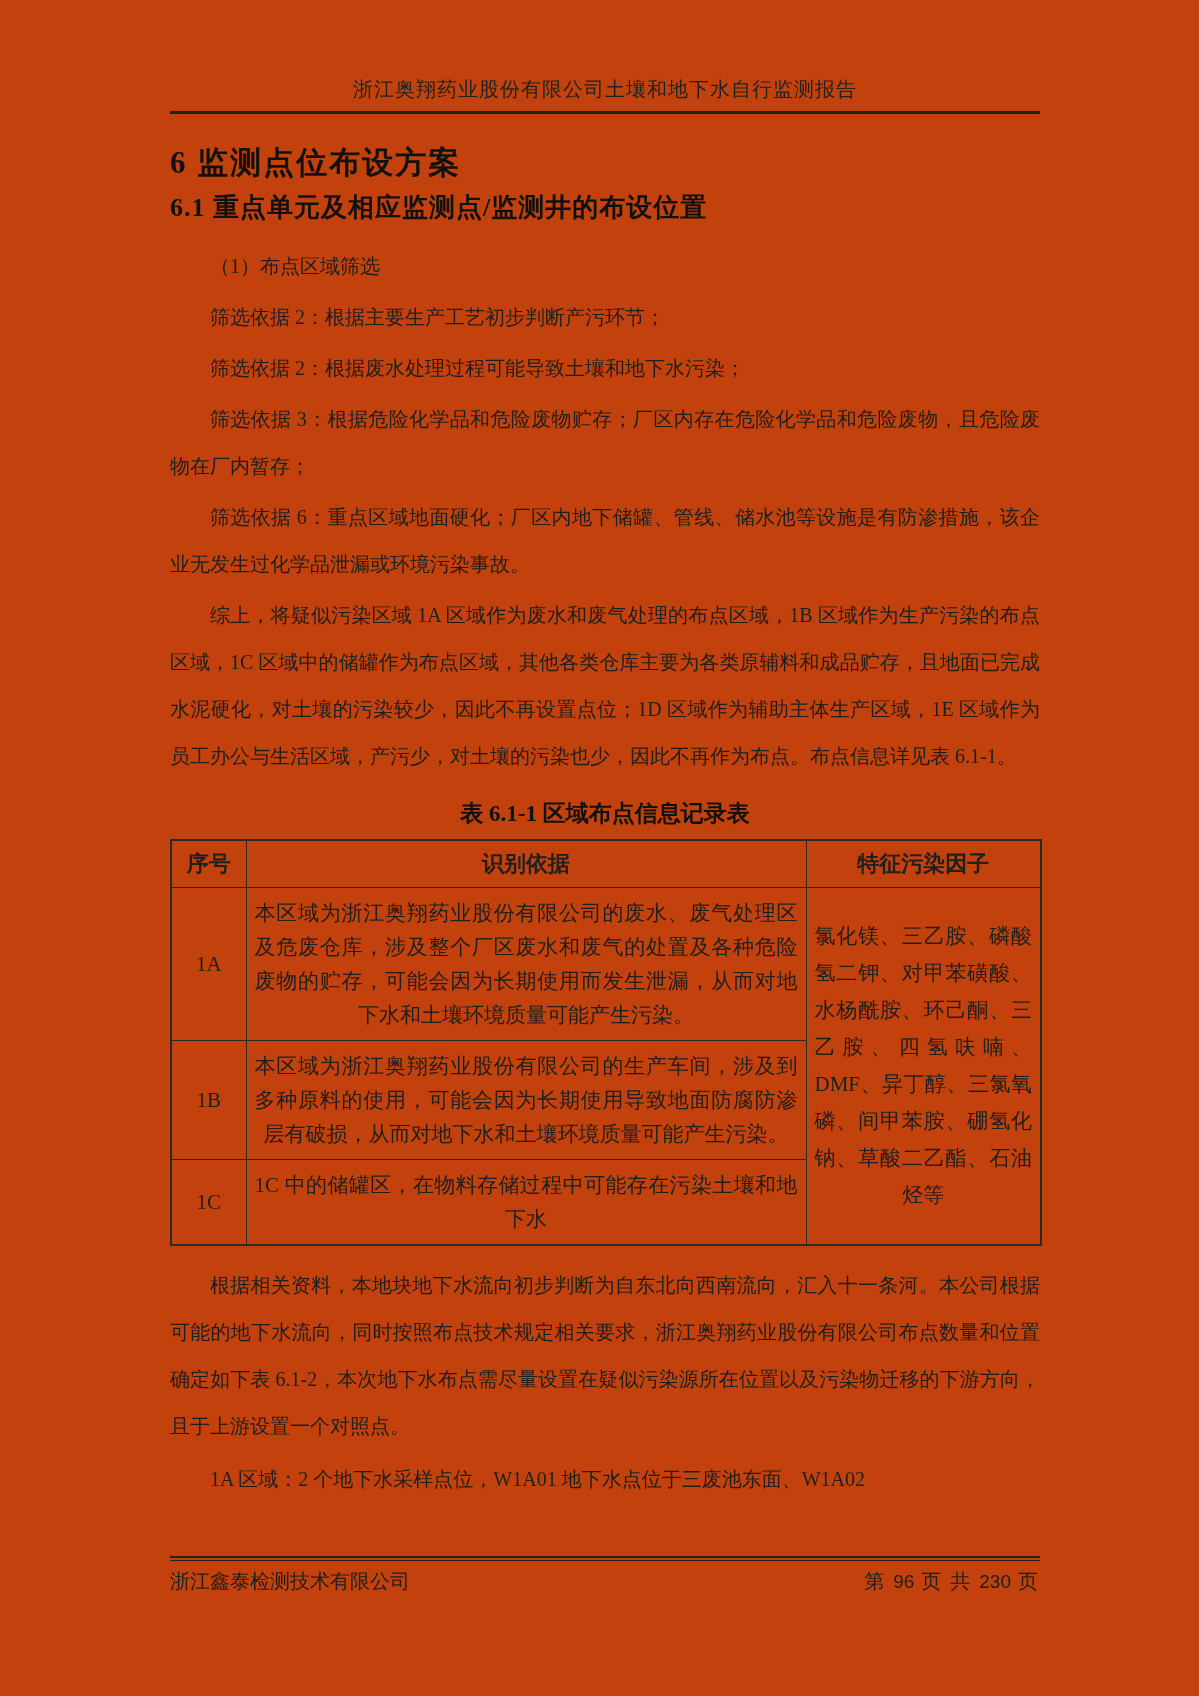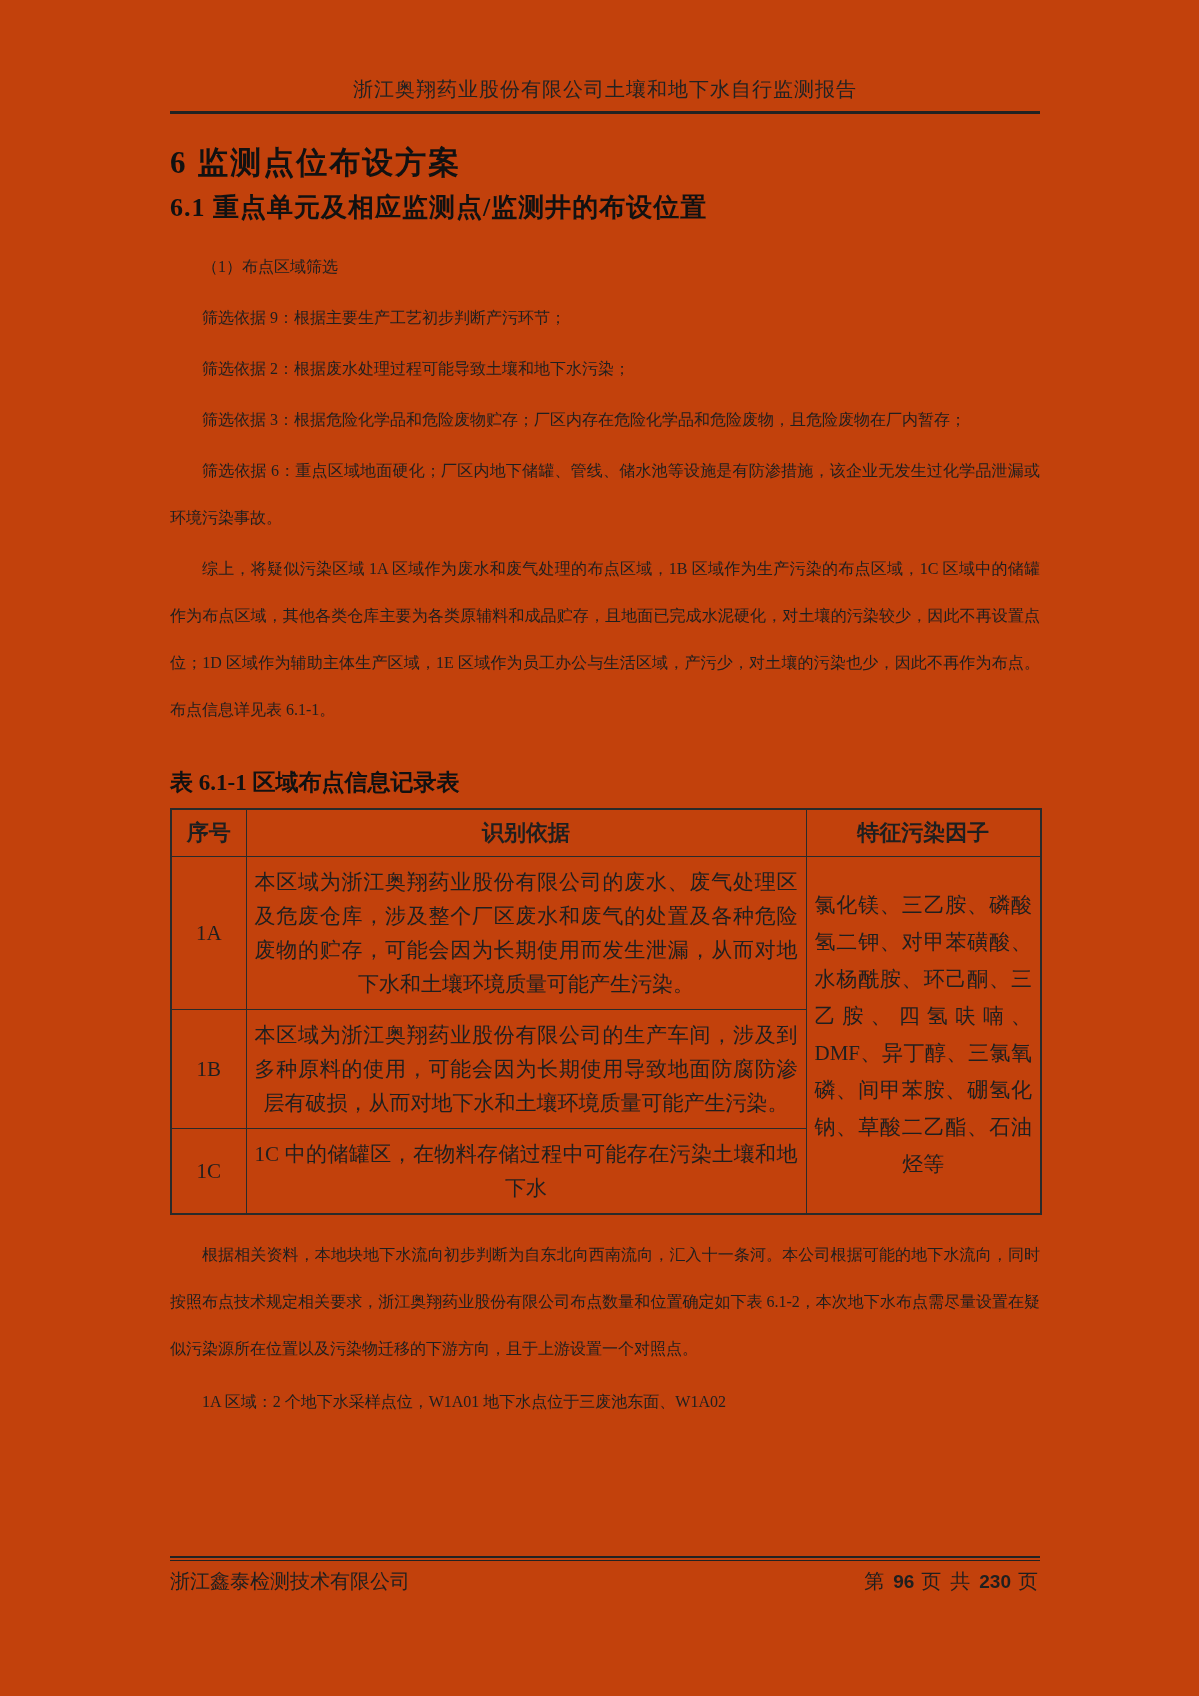--- a/index.html
+++ b/index.html
@@ -41,32 +41,33 @@
   .subsection-title {
     margin: 6px 0 0 0;
     font-size: 26px;
     font-weight: bold;
     letter-spacing: 1px;
     color: #111;
   }
   
   .para {
     margin: 4px 0 0 0;
-    font-size: 16px;
+    font-size: 20px;
     line-height: 47px;
     text-align: justify;
     text-indent: 2em;
     color: #1f1f1f;
   }
   .para.first { margin-top: 18px; }
   .para.after-table { margin-top: 16px; }
   .para.last { margin-top: 6px; }
   
   .table-caption {
-    margin-top: 34px;
+    margin-top: 18px;
+    text-align: center;
     font-size: 23px;
     font-weight: bold;
     color: #111;
   }
   table.info-table {
     margin-top: 10px;
     width: 870px;
     table-layout: fixed;
     border-collapse: collapse;
     border: 2px solid #2a2a2a;
@@ -127,40 +128,40 @@
     display: flex;
     justify-content: space-between;
     align-items: baseline;
     font-size: 20px;
     color: #1f1f1f;
   }
   .page-info { letter-spacing: 2px; }
   .page-info .num {
     font-family: "Liberation Sans", "DejaVu Sans", sans-serif;
     font-size: 19px;
-    font-weight: 700;
+    font-weight: 400;
     letter-spacing: 0;
   }
 </style>
 </head>
 <body>
 
 <div class="page">
   <div class="content">
 
     <div class="doc-header">
       <span>浙江奥翔药业股份有限公司土壤和地下水自行监测报告</span>
     </div>
     <div class="header-rule"></div>
 
     <h1 class="section-title">6 监测点位布设方案</h1>
     <h2 class="subsection-title">6.1 重点单元及相应监测点/监测井的布设位置</h2>
 
     <p class="para first">（1）布点区域筛选</p>
-    <p class="para">筛选依据 9：根据主要生产工艺初步判断产污环节；</p>
+    <p class="para">筛选依据 2：根据主要生产工艺初步判断产污环节；</p>
     <p class="para">筛选依据 2：根据废水处理过程可能导致土壤和地下水污染；</p>
     <p class="para">筛选依据 3：根据危险化学品和危险废物贮存；厂区内存在危险化学品和危险废物，且危险废物在厂内暂存；</p>
     <p class="para">筛选依据 6：重点区域地面硬化；厂区内地下储罐、管线、储水池等设施是有防渗措施，该企业无发生过化学品泄漏或环境污染事故。</p>
     <p class="para">综上，将疑似污染区域 1A 区域作为废水和废气处理的布点区域，1B 区域作为生产污染的布点区域，1C 区域中的储罐作为布点区域，其他各类仓库主要为各类原辅料和成品贮存，且地面已完成水泥硬化，对土壤的污染较少，因此不再设置点位；1D 区域作为辅助主体生产区域，1E 区域作为员工办公与生活区域，产污少，对土壤的污染也少，因此不再作为布点。布点信息详见表 6.1-1。</p>
 
     <div class="table-caption">表 6.1-1 区域布点信息记录表</div>
 
     <table class="info-table">
       <colgroup>
         <col class="c-id">

